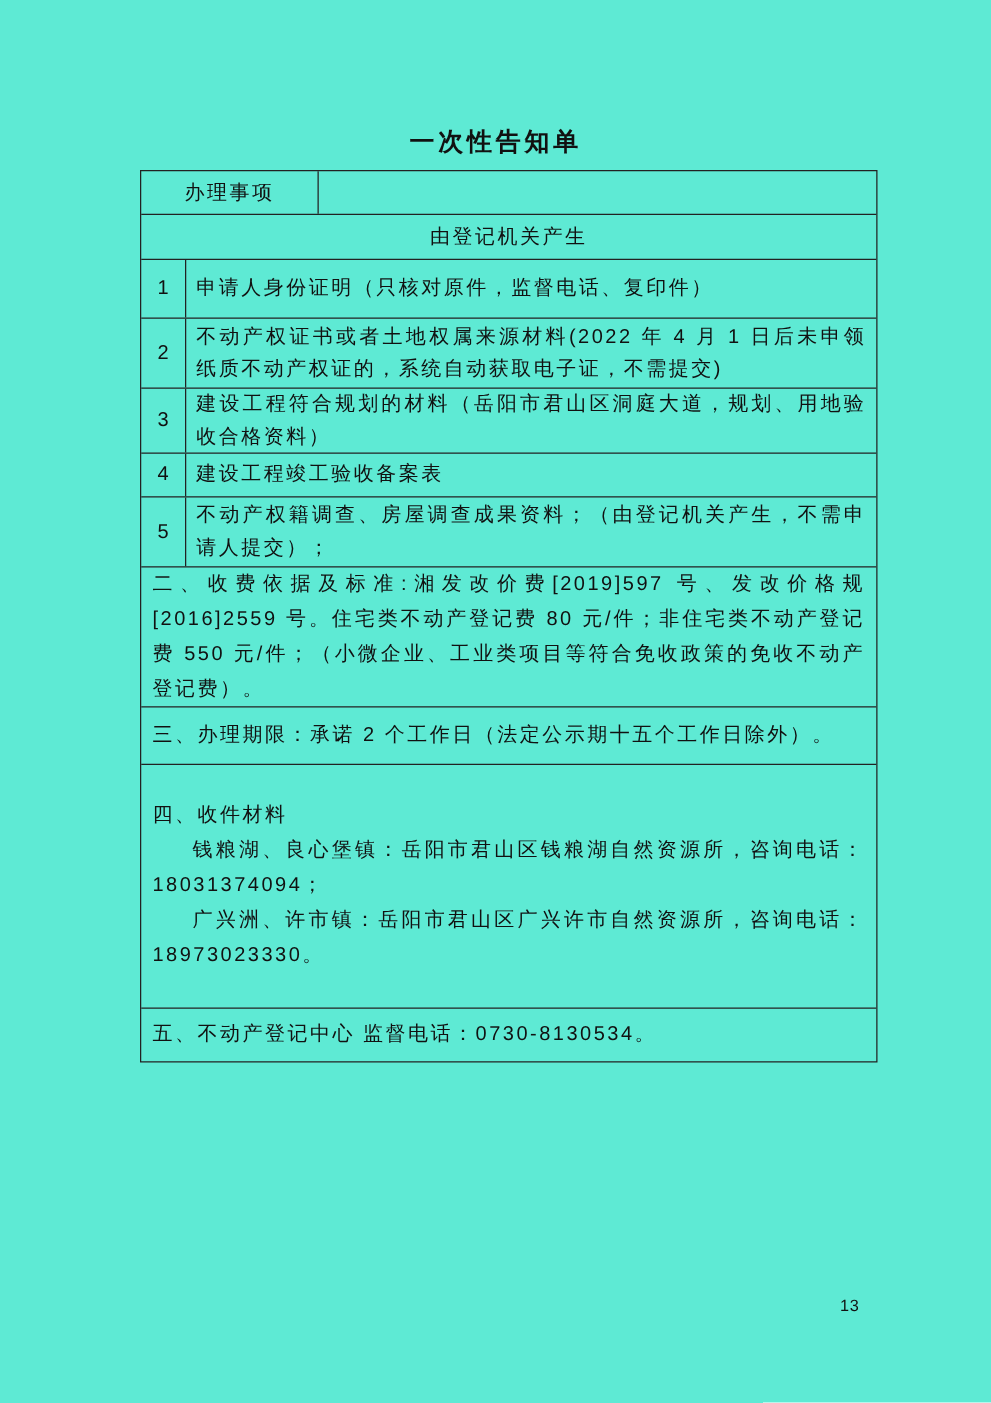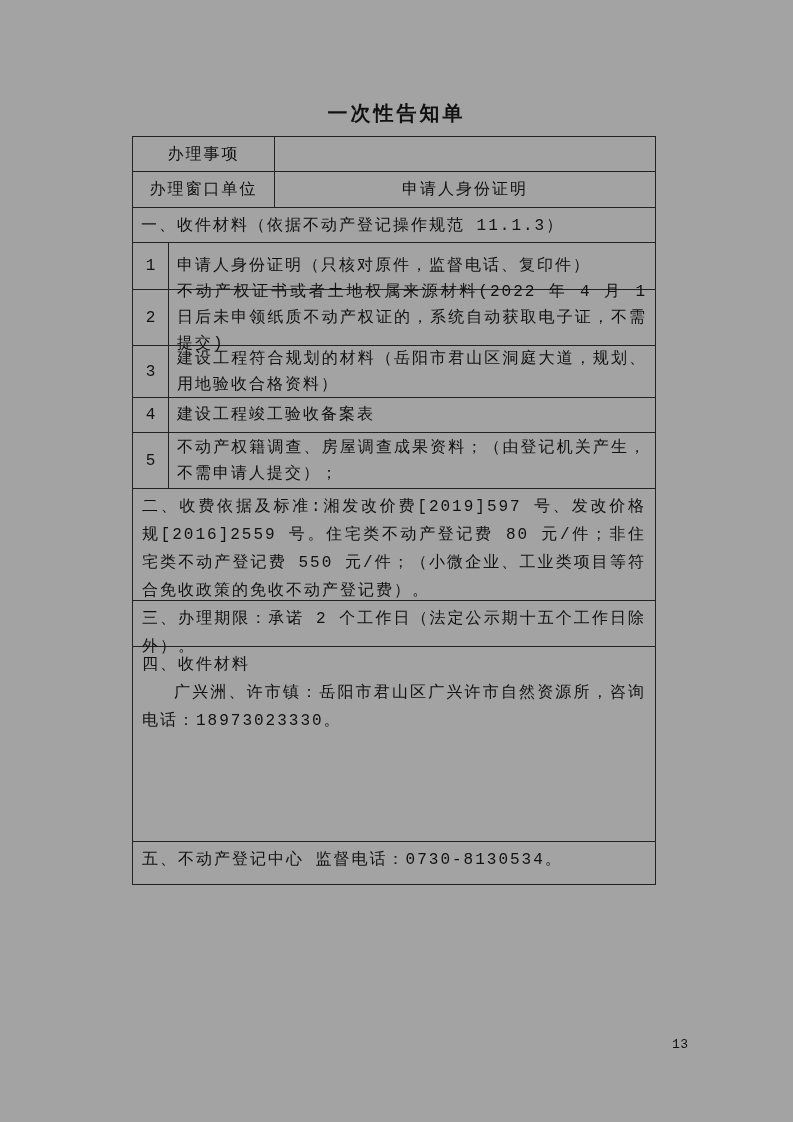--- a/index.html
+++ b/index.html
@@ -1,36 +1,36 @@
 <!DOCTYPE html>
 <html><head>
 <meta charset="utf-8">
 <style>
   html,body{margin:0;padding:0;background:#ffffff;}
   .page{
     position:relative;
     width:793px;height:1122px;
-    background:#a3a3a3;
-    font-family:Liberation Mono, monospace;
+    background:#5eead4;
+    font-family:Liberation Sans, sans-serif;
     color:#111111;
     overflow:hidden;
   }
   .title{
     position:absolute;
     top:100px;left:0;width:100%;
     margin:0;
     text-align:center;
     font-size:20px;
     font-weight:bold;
     letter-spacing:3px;
   }
   .doc-table{
     position:absolute;
-    left:132px;top:136px;
-    width:524px;
+    left:112px;top:136px;
+    width:590px;
     border:1.5px solid #222222;
     display:flex;flex-direction:column;
     font-size:16px;
     box-sizing:border-box;
   }
   .row{
     display:flex;
     border-bottom:1px solid #222222;
     box-sizing:border-box;
     flex:none;
@@ -66,21 +66,21 @@
     line-height:26px;
     letter-spacing:2px;
     text-align:justify;
   }
   .section-cell{
     flex:1;
     padding:4px 9px;
     line-height:28px;
     letter-spacing:2px;
     text-align:justify;
-    display:flex;flex-direction:column;
+    display:flex;flex-direction:column;justify-content:center;
   }
   .section-cell p{margin:0;}
   .indent{text-indent:2em;}
   .h35{height:35px}.h36{height:36px}.h47{height:47px}.h56{height:56px}
   .h52{height:52px}.h112{height:112px}.h46{height:46px}.h195{height:195px}.h42{height:42px}
   .page-num{
     position:absolute;
     top:1037px;left:655px;
     font-size:13px;
     letter-spacing:0.5px;
@@ -94,27 +94,23 @@
 
   <h1 class="title">一次性告知单</h1>
 
   <div class="doc-table">
 
     <div class="row h35">
       <div class="cell label-cell">办理事项</div>
     </div>
 
     <div class="row h36">
-      <div class="cell label-cell">办理窗口单位</div>
-      <div class="cell value-cell">申请人身份证明</div>
+      <div class="cell value-cell">由登记机关产生</div>
     </div>
 
-    <div class="row h35">
-      <div class="cell full-cell">一、收件材料（依据不动产登记操作规范 11.1.3）</div>
-    </div>
 
     <div class="row h47">
       <div class="cell num-cell">1</div>
       <div class="cell text-cell">申请人身份证明（只核对原件，监督电话、复印件）</div>
     </div>
 
     <div class="row h56">
       <div class="cell num-cell">2</div>
       <div class="cell text-cell">不动产权证书或者土地权属来源材料(2022 年 4 月 1 日后未申领纸质不动产权证的，系统自动获取电子证，不需提交)</div>
     </div>
@@ -142,20 +138,21 @@
 
     <div class="row h46">
       <div class="cell section-cell">
         <p>三、办理期限：承诺 2 个工作日（法定公示期十五个工作日除外）。</p>
       </div>
     </div>
 
     <div class="row h195">
       <div class="cell section-cell">
         <p>四、收件材料</p>
+        <p class="indent">钱粮湖、良心堡镇：岳阳市君山区钱粮湖自然资源所，咨询电话：18031374094；</p>
         <p class="indent">广兴洲、许市镇：岳阳市君山区广兴许市自然资源所，咨询电话：18973023330。</p>
       </div>
     </div>
 
     <div class="row h42">
       <div class="cell section-cell">
         <p>五、不动产登记中心 监督电话：0730-8130534。</p>
       </div>
     </div>
 

